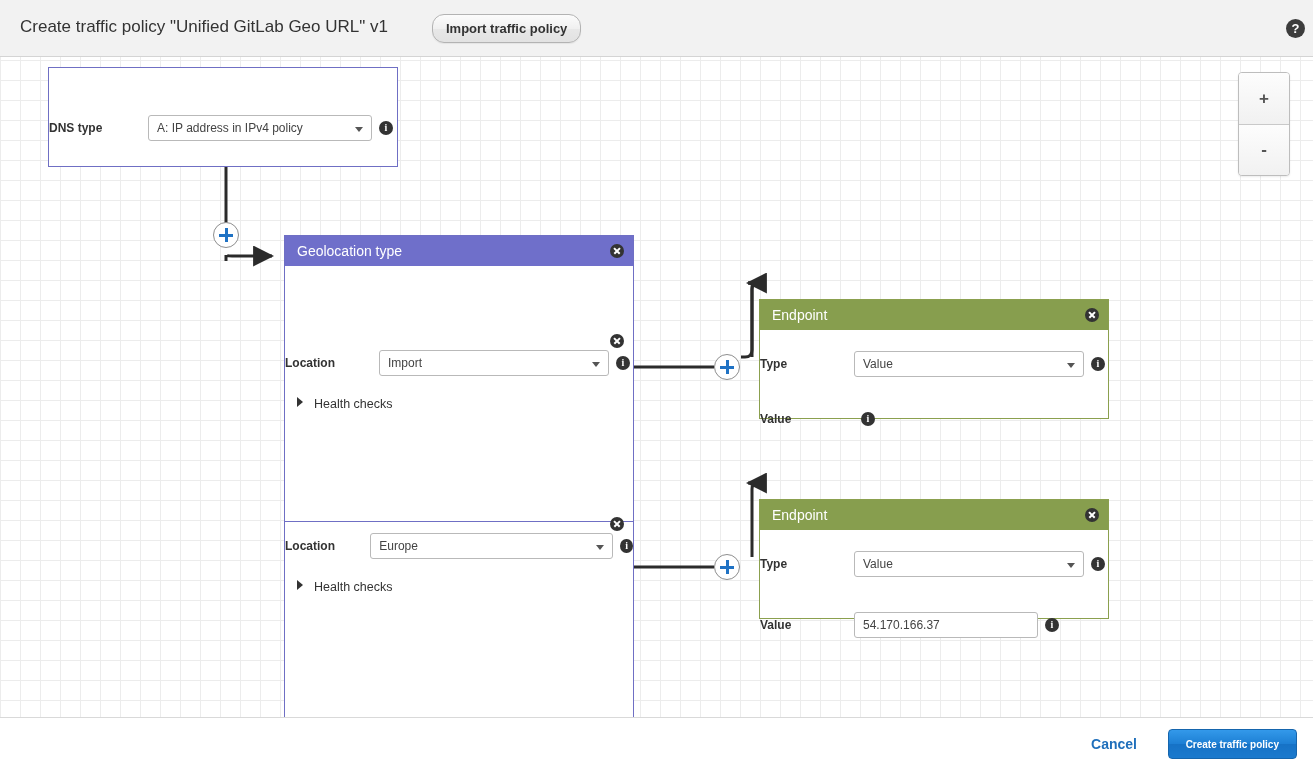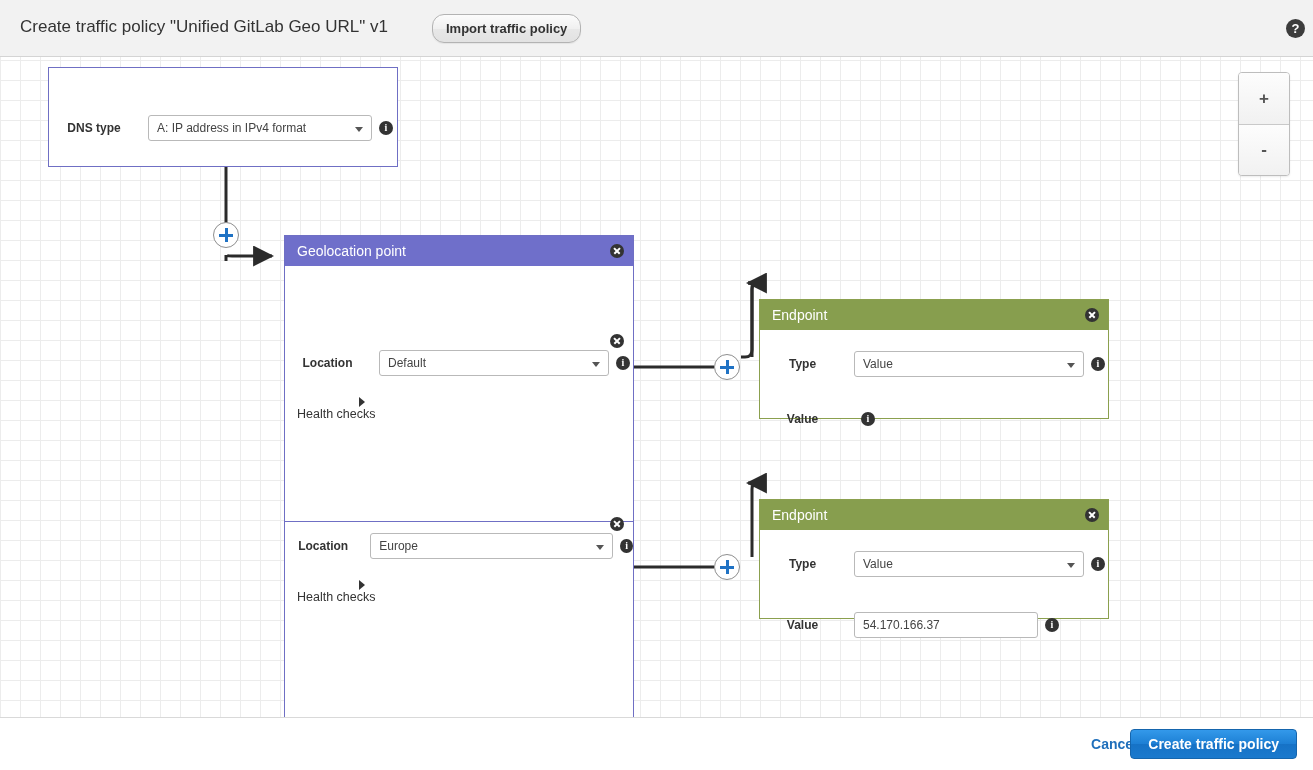--- a/index.html
+++ b/index.html
@@ -166,21 +166,21 @@
   
   .field-row {
     position: absolute;
     display: flex;
     align-items: center;
   }
   .field-label {
     font-size: 12px;
     font-weight: bold;
     color: #333333;
-    text-align: center;
+    text-align: left;
     margin-right: 9px;
   }
   .select-box, .text-box {
     height: 26px;
     box-sizing: border-box;
     border: 1px solid #b9b9b9;
     border-radius: 3px;
     background: #ffffff;
     font-size: 12px;
     color: #444444;
@@ -198,23 +198,22 @@
     border-right: 4.5px solid transparent;
     border-top: 5px solid #555555;
   }
   .text-box { cursor: text; }
   .row-info { margin-left: 7px; }
 
   
   .health-row {
     position: absolute;
     display: flex;
-    align-items: flex-end;
-    cursor: pointer;
-    flex-direction: column;
+    align-items: flex-start;
+    cursor: pointer;
   }
   .tri {
     width: 0; height: 0;
     border-top: 5px solid transparent;
     border-bottom: 5px solid transparent;
     border-left: 6.5px solid #333333;
     margin-right: 11px;
   }
   .health-label {
     font-size: 12.5px;
@@ -266,21 +265,21 @@
     font-size: 14px;
     font-weight: bold;
     color: #1f6fbb;
     cursor: pointer;
   }
   #create-btn {
     position: absolute;
     right: 16px; top: 11px;
     height: 30px;
     padding: 0 17px;
-    font-size: 14px;
+    font-size: 10px;
     font-weight: bold;
     color: #ffffff;
     background: linear-gradient(to bottom, #3399ea 0%, #1d7fd4 50%, #1672c6 51%, #1a79cd 100%);
     border: 1px solid #1565ad;
     border-radius: 4px;
     cursor: pointer;
     font-family: "Liberation Sans", sans-serif;
   }
 </style>
 </head>
@@ -314,39 +313,39 @@
 
   <div id="zoom-controls">
     <button class="zoom-btn">+</button>
     <button class="zoom-btn">-</button>
   </div>
 
   <div class="node purple" style="left:48px; top:10px; width:350px; height:100px;">
     <div class="field-row" style="left:0px; top:47px; width:100%;">
       <span class="field-label" style="width:90px;">DNS type</span>
       <div class="select-box" style="width:224px;">
-        <span>A: IP address in IPv4 format</span>
+        <span>A: IP address in IPv4 policy</span>
         <span class="caret"></span>
       </div>
       <i class="info-icon row-info">i</i>
     </div>
   </div>
 
   <div class="node purple" style="left:284px; top:178px; width:350px; height:531px;">
     <div class="node-header purple">
-      <span>Geolocation point</span>
+      <span>Geolocation type</span>
       <span class="close-icon hdr-close"></span>
     </div>
 
     <div style="position:absolute; left:0; top:30px; width:100%; height:225px;">
       <span class="close-icon sec-close" style="right:9px; top:68px;"></span>
       <div class="field-row" style="left:0px; top:84px; width:100%;">
         <span class="field-label" style="width:85px;">Location</span>
         <div class="select-box" style="width:230px;">
-          <span>Default</span>
+          <span>Import</span>
           <span class="caret"></span>
         </div>
         <i class="info-icon row-info">i</i>
       </div>
       <div class="health-row" style="left:12px; top:131px;">
         <span class="tri"></span>
         <span class="health-label">Health checks</span>
       </div>
     </div>
 

